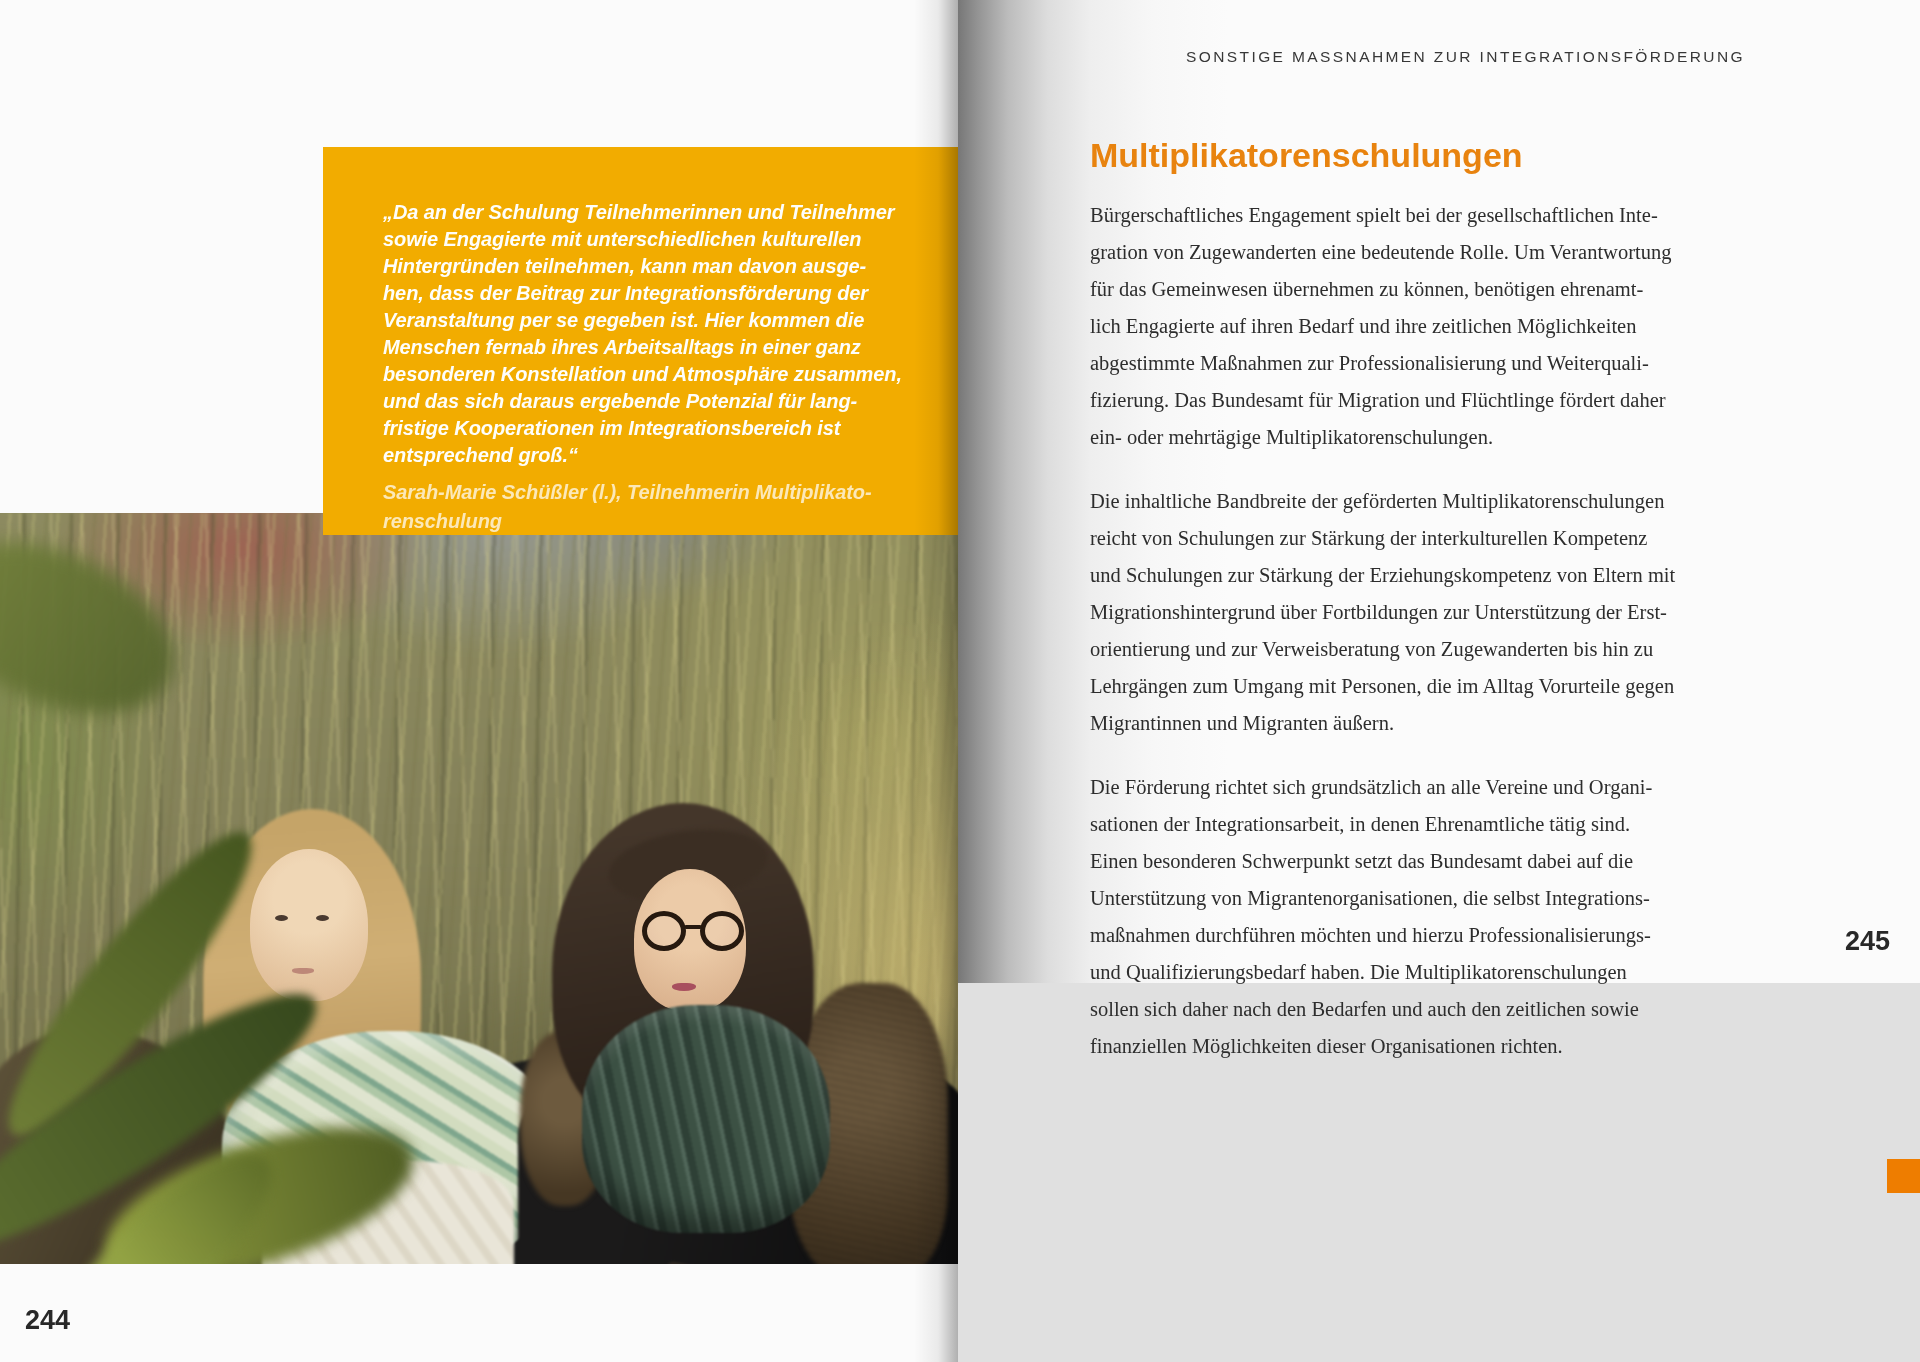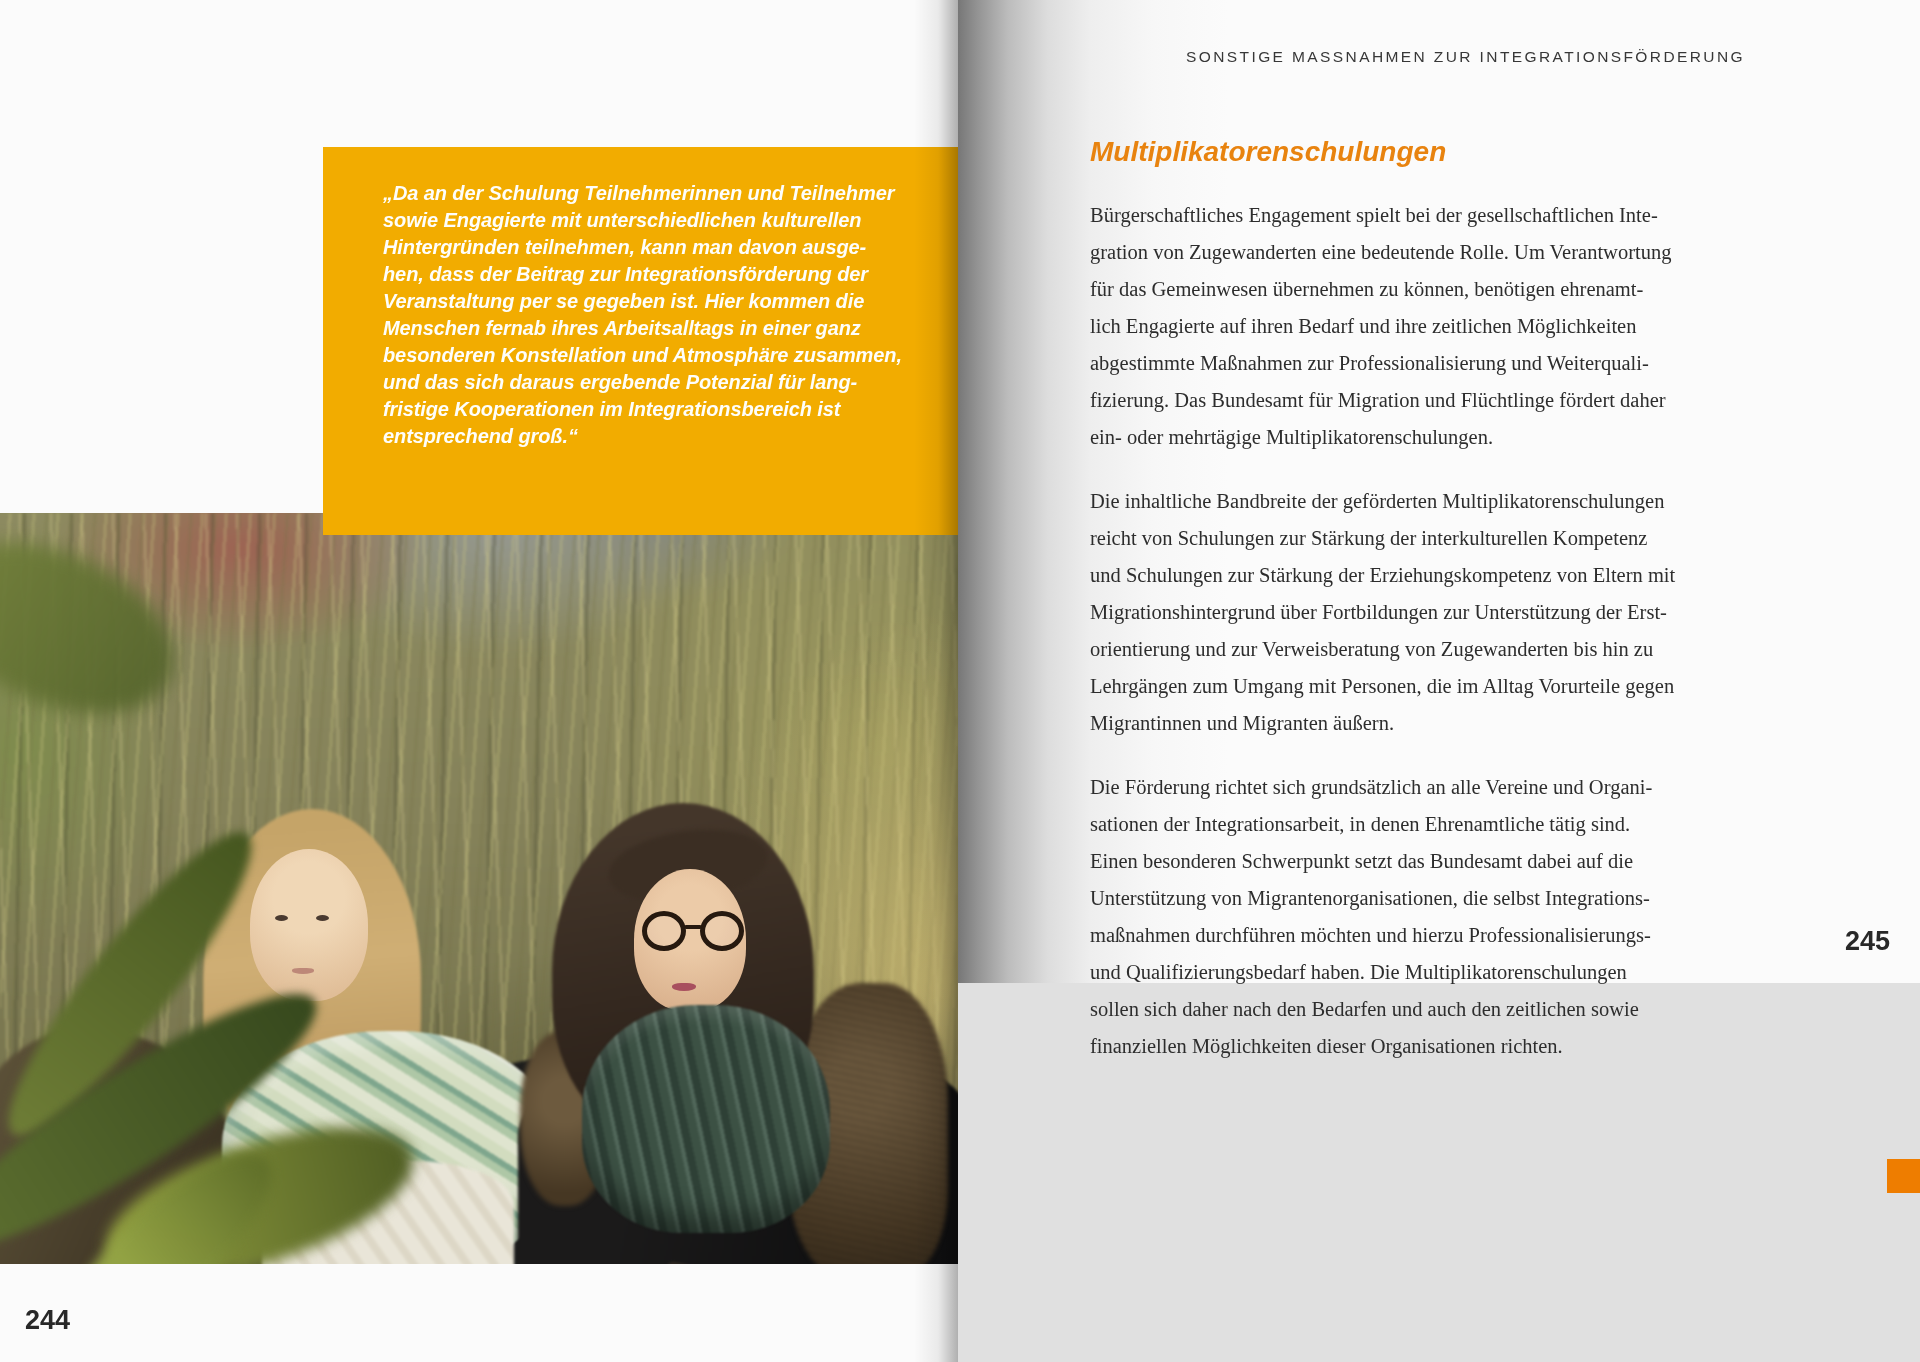--- a/index.html
+++ b/index.html
@@ -86,39 +86,39 @@
   .fg-leaf.b{left:-60px;top:430px;width:380px;height:82px;transform:rotate(-52deg);
     background:linear-gradient(90deg,#6e7d36,#45561f);filter:blur(5px);}
   .fg-leaf.c{left:-90px;top:560px;width:440px;height:95px;transform:rotate(-33deg);
     background:linear-gradient(90deg,#5e7030,#36481d);filter:blur(5px);}
   .fg-leaf.d{left:100px;top:630px;width:320px;height:120px;transform:rotate(-18deg);
     background:linear-gradient(95deg,#93a040,#4e5c22);filter:blur(7px);}
   .fg-leaf.e{left:40px;top:690px;width:260px;height:90px;transform:rotate(-42deg);
     background:linear-gradient(95deg,#aebf52,#5d6c28);filter:blur(6px);opacity:.95;}
 
   .quote-box{position:absolute;left:323px;top:147px;width:635px;height:388px;z-index:3;
-    background:var(--quote-box-bg);padding:33px 46px 0 60px;}
+    background:var(--quote-box-bg);padding:52px 46px 0 60px;}
   .quote-text{font-style:italic;font-weight:bold;font-size:20px;line-height:27px;color:#FEFEFB;
     white-space:pre-line;letter-spacing:-0.1px;}
   .quote-attrib{font-style:italic;font-weight:bold;font-size:20px;line-height:29px;color:rgba(255,255,255,.72);
     white-space:pre-line;margin-top:9px;letter-spacing:-0.1px;}
 
   .gutter-shade-left{position:absolute;right:0;top:0;width:44px;height:1362px;z-index:5;pointer-events:none;
     background:linear-gradient(to right,rgba(0,0,0,0) 0%,rgba(0,0,0,.07) 55%,rgba(0,0,0,.30) 100%);}
 
   .pagenum{position:absolute;bottom:26px;font-weight:bold;font-size:27px;color:#282828;z-index:6;}
   .pagenum.left{left:25px;}
   .pagenum.right{right:30px;}
 
   
   .page-right{position:absolute;left:958px;top:0;width:962px;height:983px;
     background:linear-gradient(to right,#777777 0px,#949494 20px,#bcbcbc 50px,#dddddd 90px,#eeeeee 132px,#f7f7f7 195px,var(--page-bg) 270px,var(--page-bg) 100%);}
   .running-header{position:absolute;left:132px;top:48px;width:655px;text-align:right;
     font-size:15.5px;letter-spacing:2.4px;color:#373737;font-weight:400;}
-  .heading{position:absolute;left:132px;top:136px;font-size:28px;font-weight:bold;color:var(--heading-orange);letter-spacing:0;font-style:italic;}
+  .heading{position:absolute;left:132px;top:136px;font-size:34px;font-weight:bold;color:var(--heading-orange);letter-spacing:0;}
   .body-col{position:absolute;left:132px;top:197px;width:660px;
     font-family:"Liberation Serif",serif;font-size:20.5px;line-height:37px;color:var(--text-dark);}
   .body-col p{white-space:pre-line;margin:0 0 27px 0;}
   .edge-tab{position:absolute;left:929px;top:1159px;width:33px;height:34px;background:var(--tab-orange);}
 </style>
 </head>
 <body>
 
 <div class="spread">
 
@@ -168,20 +168,22 @@
       <p class="quote-text">„Da an der Schulung Teilnehmerinnen und Teilnehmer
 sowie Engagierte mit unterschiedlichen kulturellen
 Hintergründen teilnehmen, kann man davon ausge-
 hen, dass der Beitrag zur Integrationsförderung der
 Veranstaltung per se gegeben ist. Hier kommen die
 Menschen fernab ihres Arbeitsalltags in einer ganz
 besonderen Konstellation und Atmosphäre zusammen,
 und das sich daraus ergebende Potenzial für lang-
 fristige Kooperationen im Integrationsbereich ist
 entsprechend groß.“</p>
+      <p class="quote-attrib">Sarah-Marie Schüßler (l.), Teilnehmerin Multiplikato-
+renschulung</p>
     </div>
 
     <div class="gutter-shade-left"></div>
     <div class="pagenum left">244</div>
   </section>
 
   <section class="page-right">
     <div class="running-header">SONSTIGE MASSNAHMEN ZUR INTEGRATIONSFÖRDERUNG</div>
     <h1 class="heading">Multiplikatorenschulungen</h1>
     <div class="body-col">

